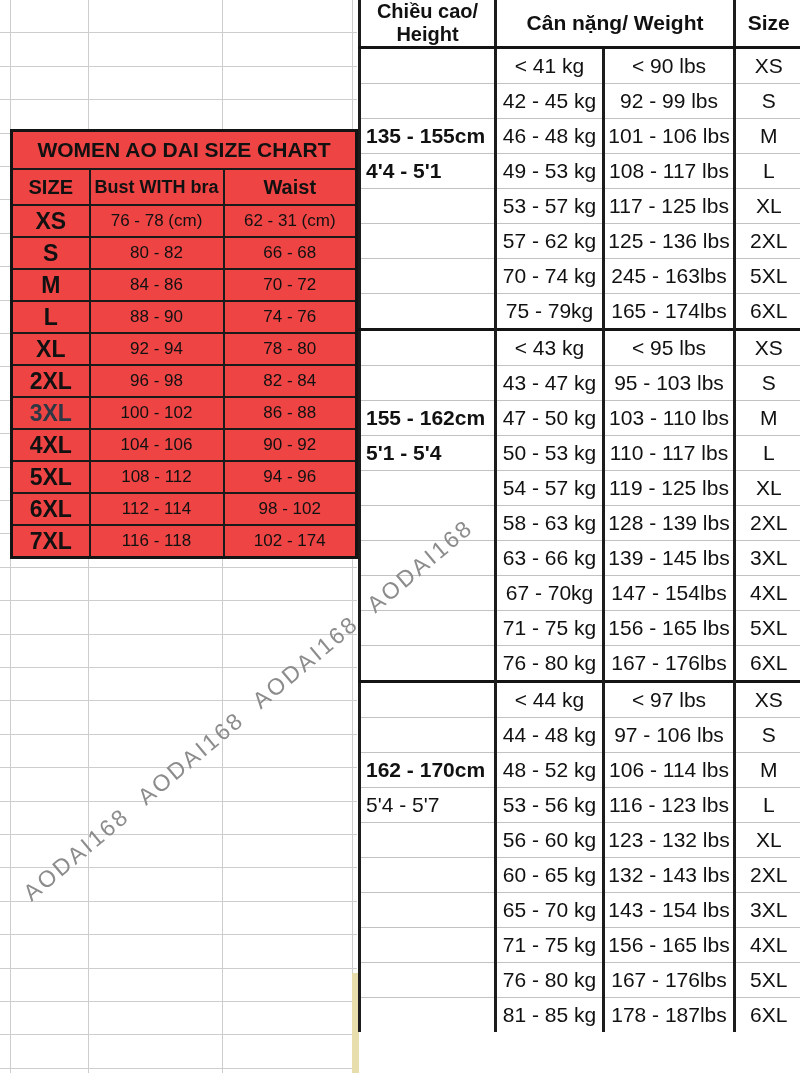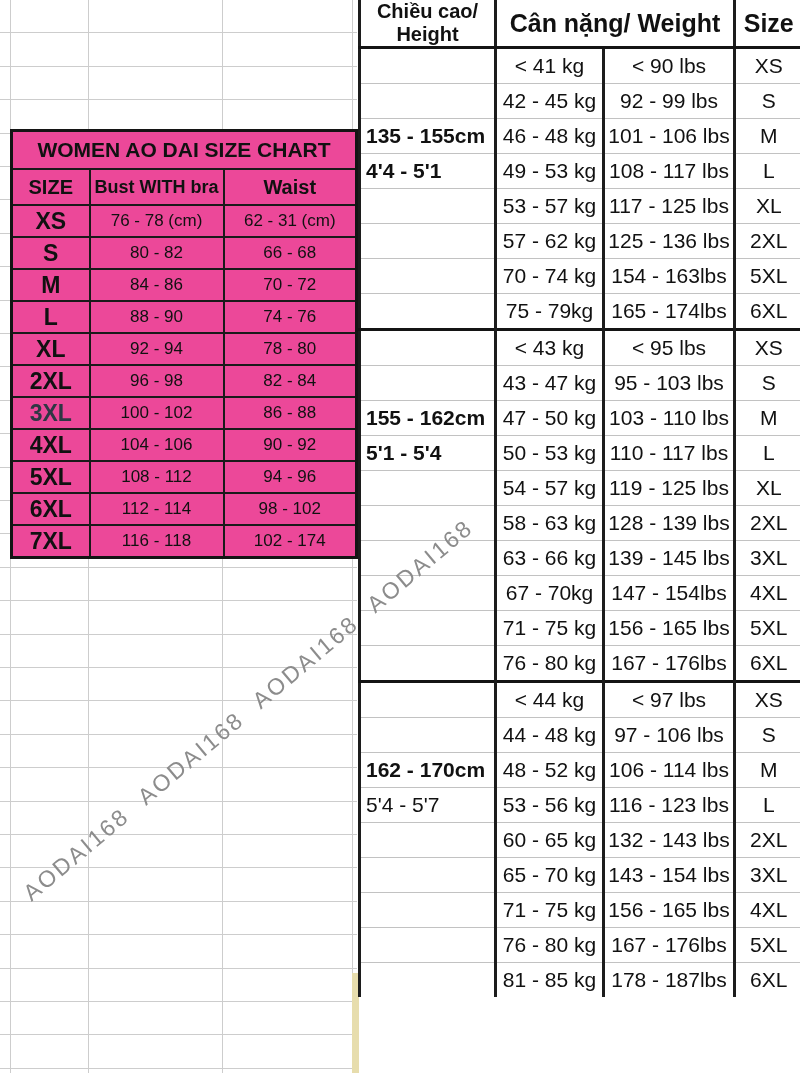--- a/index.html
+++ b/index.html
@@ -19,42 +19,42 @@
       repeating-linear-gradient(to bottom, transparent 0 32.4px, #cdcdcd 32.4px 33.4px);
   }
   .yellow-strip {
     position:absolute; left:352px; top:973px; width:7px; height:100px;
     background:#e7ddad;
   }
 
   
   #left-table {
     position:absolute; left:10px; top:129px; width:345px;
-    border-collapse:collapse; table-layout:fixed; background:#ec4899;
+    border-collapse:collapse; table-layout:fixed; background:#ef4444;
     border:3px solid #141414;
   }
   #left-table th, #left-table td {
     border:2px solid #1a1a1a; text-align:center; padding:0; overflow:hidden;
   }
   #left-table .title-row th { height:36px; font-size:21px; font-weight:bold; }
   #left-table .head-row th  { height:34px; font-size:20px; font-weight:bold; }
   #left-table .head-row th.bust-h { font-size:18px; }
   #left-table tbody td { height:30px; font-size:17px; }
   #left-table tbody td.size-cell { font-weight:bold; font-size:23px; }
 
   
   #right-table {
     position:absolute; left:358px; top:0; width:442px;
     border-collapse:collapse; table-layout:fixed; background:#fff;
     border-left:3px solid #1c1c1c;
   }
   #right-table th, #right-table td { padding:0; overflow:hidden; }
   #right-table thead th {
     height:27px; font-weight:bold; text-align:center;
-    border-bottom:3px solid #141414; font-size:25px;
+    border-bottom:3px solid #141414; font-size:21px;
   }
   #right-table thead th.height-h { font-size:20px; }
   #right-table tbody td {
     height:34px; font-size:21px; text-align:center;
     border-top:1px solid #c2c2c2;
   }
   #right-table .weight-h, #right-table .kg-cell  { border-left:3px solid #1c1c1c; }
   #right-table .lbs-cell  { border-left:3px solid #1c1c1c; }
   #right-table .size-h, #right-table .size-col-cell { border-left:3px solid #1c1c1c; }
   #right-table tr.sec-start td { border-top:3px solid #141414;margin-top:28px; }
@@ -199,21 +199,21 @@
       </tr>
       <tr class="sec-0">
         <td class="height-cell"></td>
         <td class="kg-cell">57 - 62 kg</td>
         <td class="lbs-cell">125 - 136 lbs</td>
         <td class="size-col-cell">2XL</td>
       </tr>
       <tr class="sec-0">
         <td class="height-cell"></td>
         <td class="kg-cell">70 - 74 kg</td>
-        <td class="lbs-cell">154 - 163lbs</td>
+        <td class="lbs-cell">245 - 163lbs</td>
         <td class="size-col-cell">5XL</td>
       </tr>
       <tr class="sec-0">
         <td class="height-cell"></td>
         <td class="kg-cell">75 - 79kg</td>
         <td class="lbs-cell">165 - 174lbs</td>
         <td class="size-col-cell">6XL</td>
       </tr>
       <tr class="sec-1 sec-start">
         <td class="height-cell"></td>
@@ -294,20 +294,26 @@
         <td class="size-col-cell">M</td>
       </tr>
       <tr class="sec-2">
         <td class="height-cell ft-label">5'4 - 5'7</td>
         <td class="kg-cell">53 - 56 kg</td>
         <td class="lbs-cell">116 - 123 lbs</td>
         <td class="size-col-cell">L</td>
       </tr>
       <tr class="sec-2">
         <td class="height-cell"></td>
+        <td class="kg-cell">56 - 60 kg</td>
+        <td class="lbs-cell">123 - 132 lbs</td>
+        <td class="size-col-cell">XL</td>
+      </tr>
+      <tr class="sec-2">
+        <td class="height-cell"></td>
         <td class="kg-cell">60 - 65 kg</td>
         <td class="lbs-cell">132 - 143 lbs</td>
         <td class="size-col-cell">2XL</td>
       </tr>
       <tr class="sec-2">
         <td class="height-cell"></td>
         <td class="kg-cell">65 - 70 kg</td>
         <td class="lbs-cell">143 - 154 lbs</td>
         <td class="size-col-cell">3XL</td>
       </tr>

